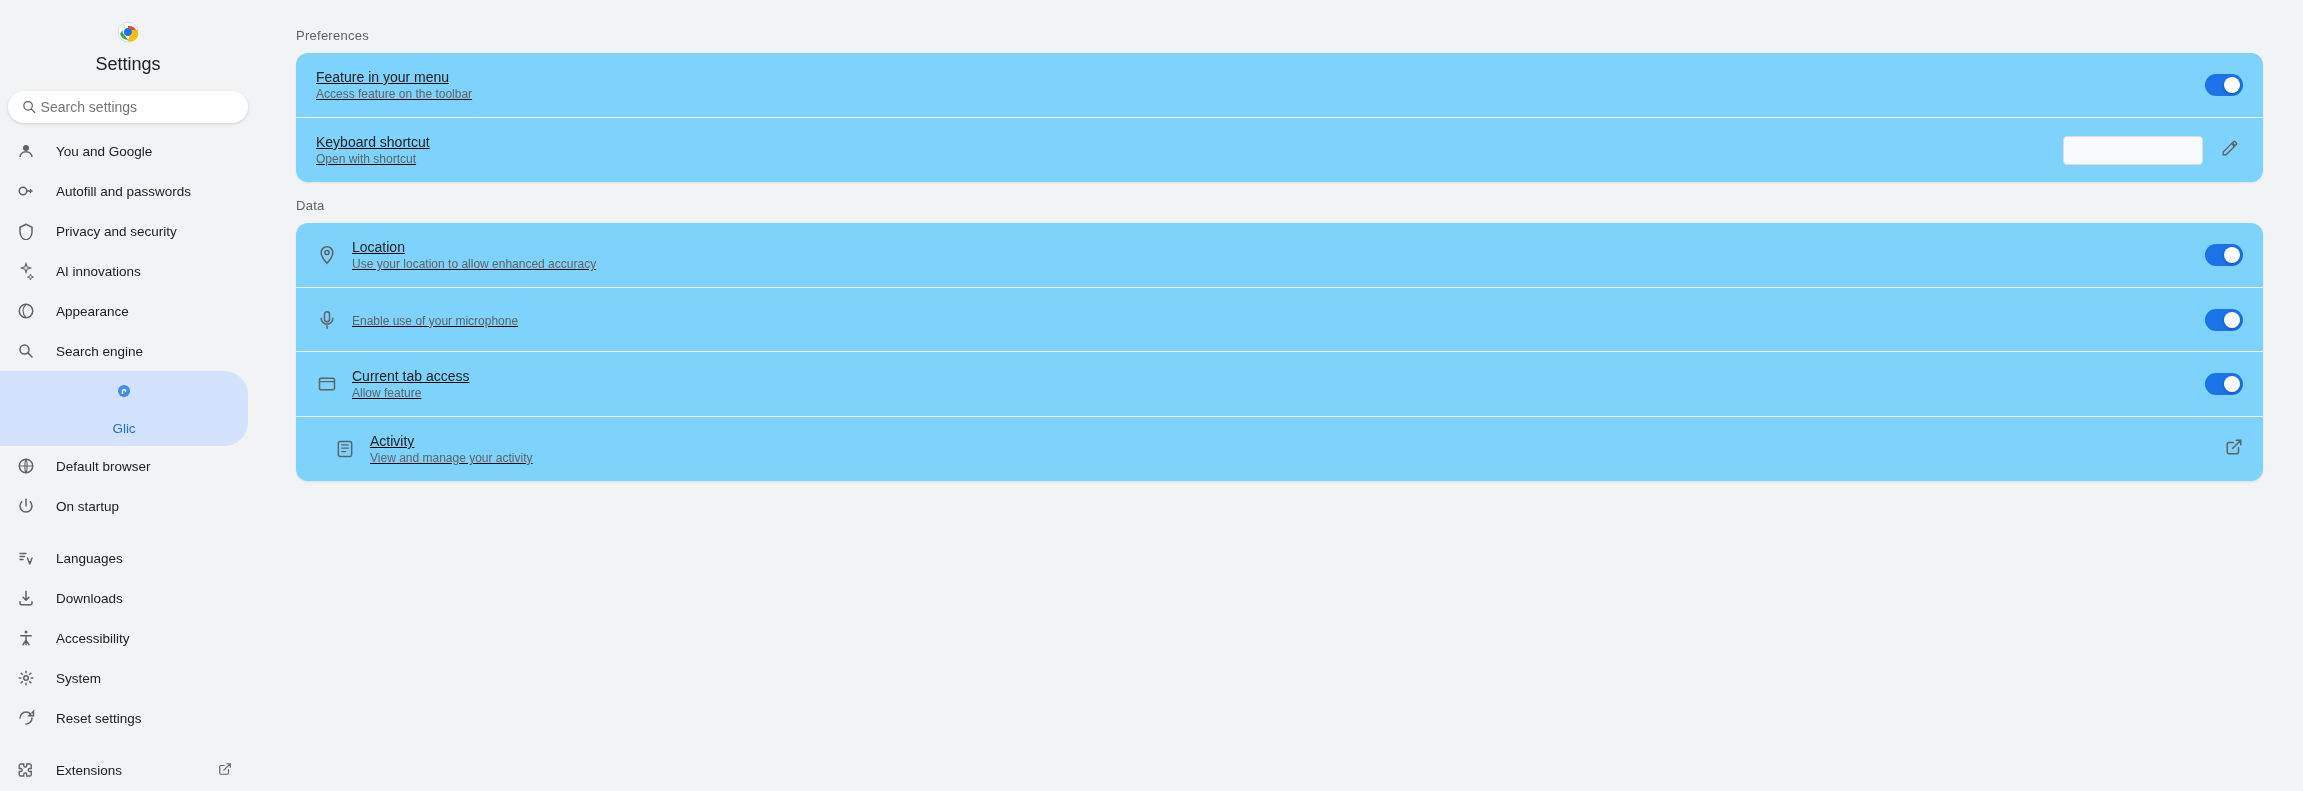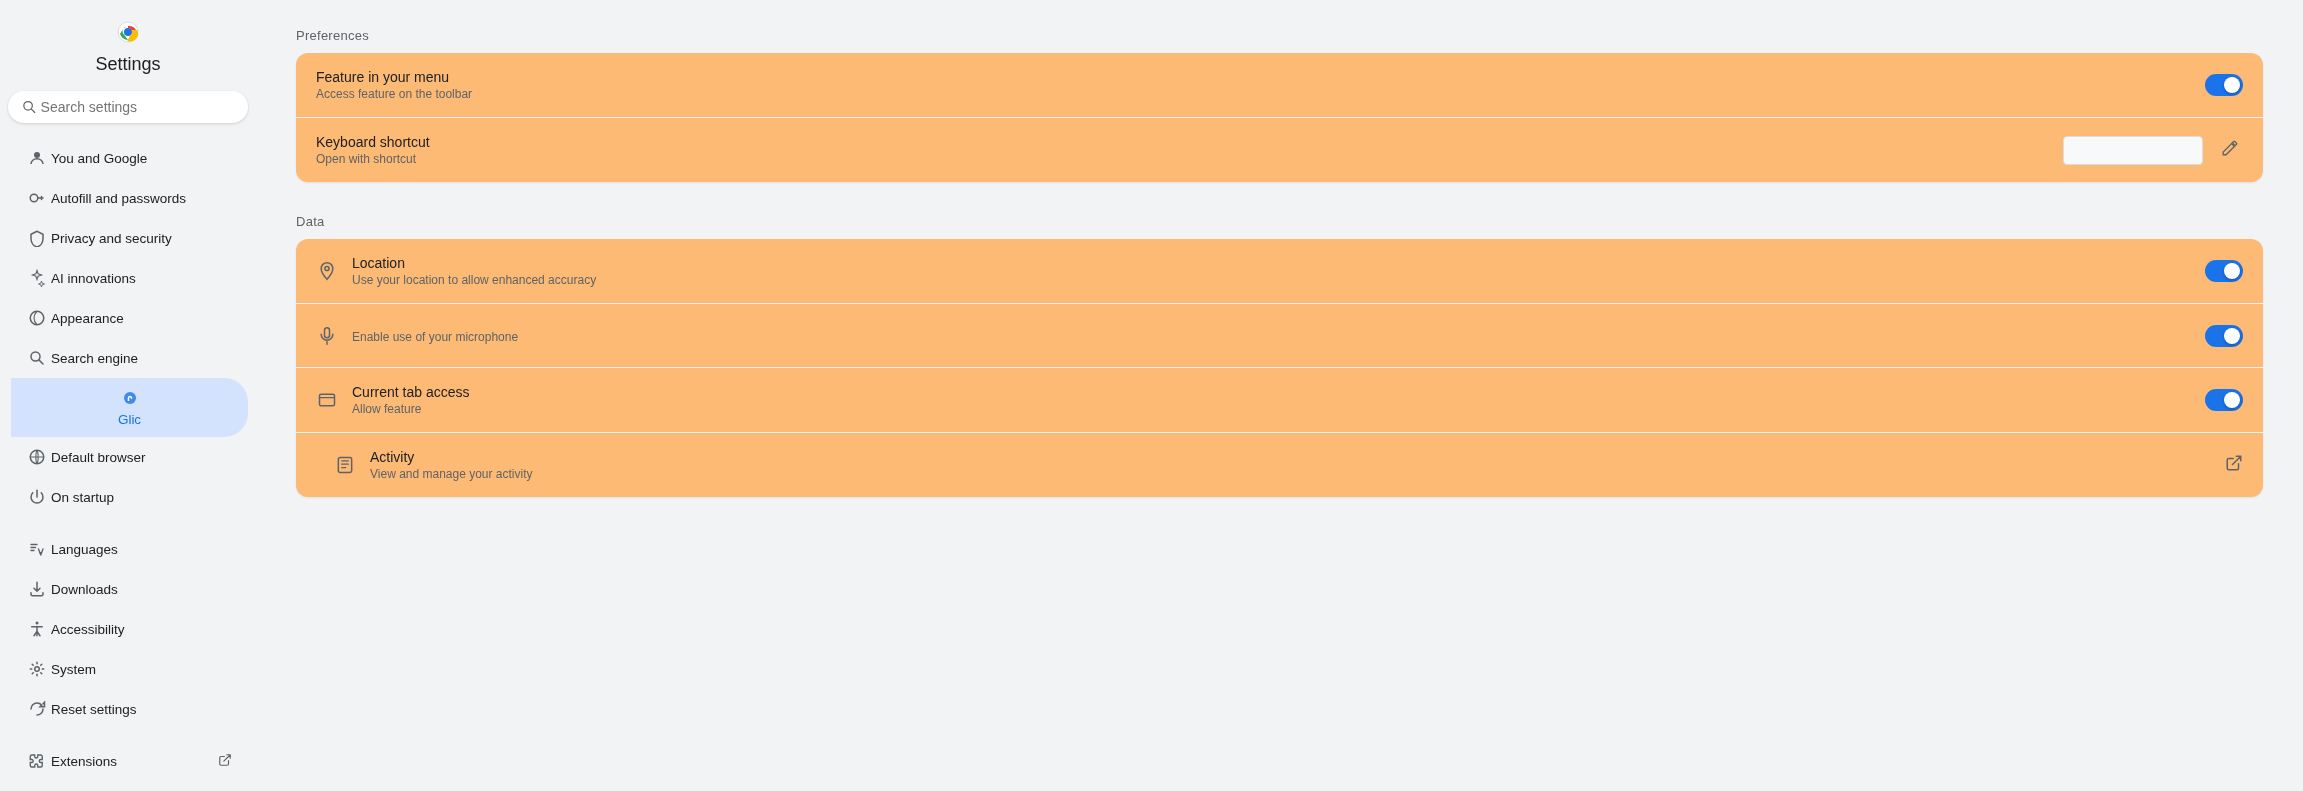--- a/index.html
+++ b/index.html
@@ -37,21 +37,21 @@
       height: 24px;
     }
 
     .sidebar-title {
       font-size: 18px;
       font-weight: 400;
       color: #202124;
     }
 
     .search-bar {
-      margin: 0 8px 15px 8px;
+      margin: 0 8px 8px 8px;
       background: #fff;
       border-radius: 24px;
       display: flex;
       align-items: center;
       padding: 8px 14px;
       gap: 4px;
       box-shadow: 0 1px 3px rgba(0,0,0,0.15);
     }
 
     .search-bar input {
@@ -60,27 +60,26 @@
       background: transparent;
       font-size: 14px;
       color: #5f6368;
       width: 100%;
     }
 
     .nav-item {
       display: flex;
       align-items: center;
       padding: 10px 16px;
-      gap: 4px;
+      gap: 20px;
       cursor: pointer;
       border-radius: 0 24px 24px 0;
       margin-right: 8px;
       color: #202124;
       font-size: 13.5px;
-      margin-left: 11px;
     }
 
     .nav-item.active {
       background: #d3e3fd;
       color: #1a73e8;
       flex-direction: column;
     }
 
     .nav-item .nav-icon {
       width: 20px;
@@ -114,25 +113,26 @@
     .section-title {
       font-size: 13px;
       font-weight: 500;
       color: #5f6368;
       margin-bottom: 10px;
       margin-top: 8px;
       letter-spacing: 0.02em;
     }
 
     .card {
-      background: #fdba74;
+      background: #7dd3fc;
       border-radius: 12px;
-      margin-bottom: 32px;
+      margin-bottom: 16px;
       overflow: hidden;
       box-shadow: 0 1px 2px rgba(0,0,0,0.08);
+      text-decoration: underline;
     }
 
     .card-row {
       display: flex;
       align-items: center;
       padding: 16px 20px;
       border-bottom: 1px solid #f1f3f4;
       gap: 14px;
       min-height: 64px;
     }

